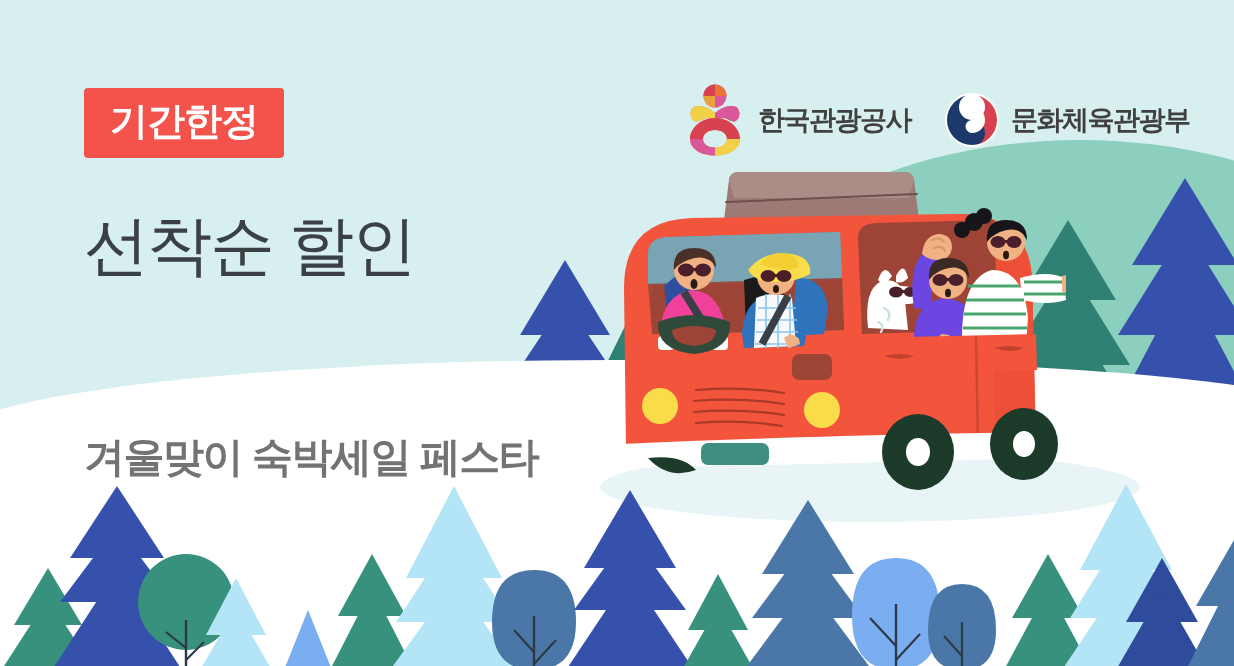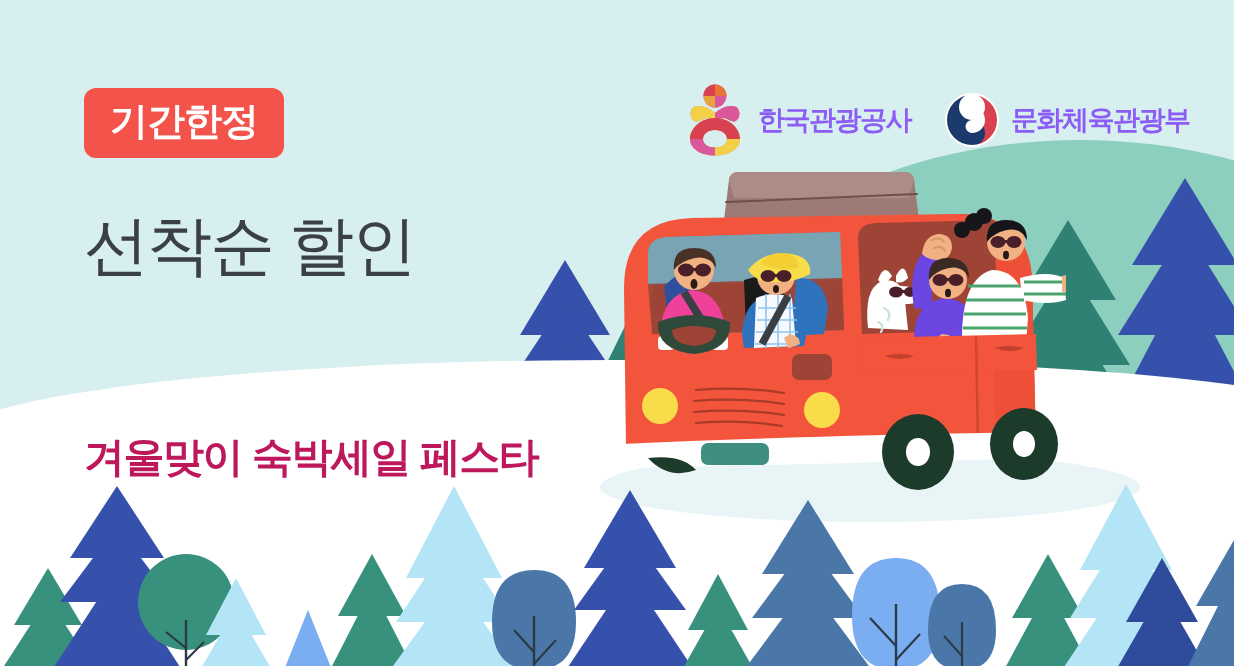--- a/index.html
+++ b/index.html
@@ -44,21 +44,21 @@
     background: #e9f4f6;
     border-radius: 50%;
   }
 
   
   .badge {
     position: absolute;
     left: 84px; top: 88px;
     padding: 14px 26px 18px 26px;
     background: #f4534b;
-    border-radius: 12px;
+    border-radius: 4px;
     color: #ffffff;
     font-size: 38px;
     font-weight: bold;
     letter-spacing: -1px;
     line-height: 1;
     white-space: nowrap;
   }
 
   
   .headline {
@@ -69,38 +69,38 @@
     font-weight: normal;
     line-height: 1.25;
     letter-spacing: -2px;
     white-space: nowrap;
   }
   .headline .line { display: block; }
 
   .subtitle {
     position: absolute;
     left: 84px; top: 430px;
-    color: #be185d;
+    color: #737373;
     font-size: 41px;
     font-weight: bold;
     letter-spacing: -1.5px;
     white-space: nowrap;
   }
 
   
   .logos {
     position: absolute;
     left: 684px; top: 84px;
     display: flex;
     align-items: center;
     gap: 34px;
   }
   .logo { display: flex; align-items: center; gap: 12px; }
   .logo-text {
-    color: #8b5cf6;
+    color: #404040;
     font-size: 27px;
     font-weight: bold;
     letter-spacing: -1.5px;
     white-space: nowrap;
   }
 
   
   #bus { position: absolute; left: 596px; top: 158px; }
 
   

